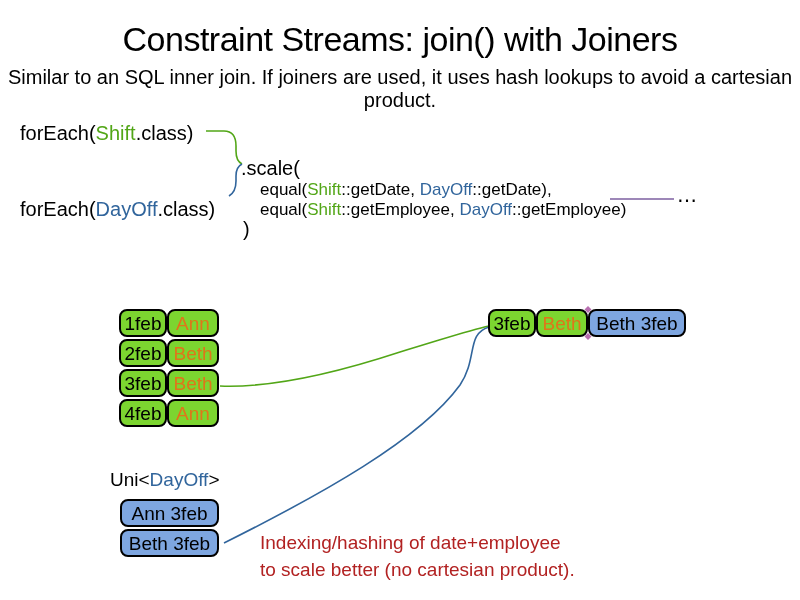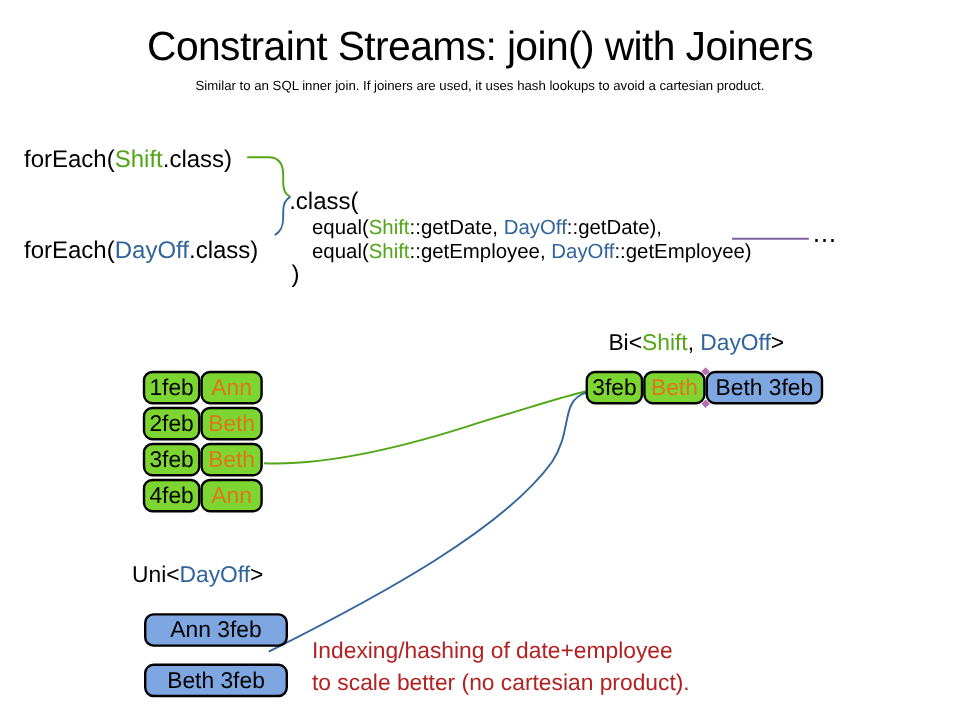--- a/index.html
+++ b/index.html
@@ -4,36 +4,36 @@
 <style>
   :root{
     --green-text:#52A617; --blue-text:#31659C; --green-fill:#7CD530; --blue-fill:#7EA6E0;
     --orange-text:#E0751A; --red-text:#B22222; --purple-line:#7D5FA0;
   }
   html,body{margin:0;padding:0;background:#fff;}
   .slide{position:relative;width:800px;height:600px;background:#fff;overflow:hidden;
          font-family:"Liberation Sans",sans-serif;color:#000;}
   .abs{position:absolute;}
   .title{top:20px;left:0;width:800px;text-align:center;font-size:34px;font-weight:400;letter-spacing:-0.5px;}
-  .subtitle{top:66px;left:0;width:800px;text-align:center;font-size:11px;}
+  .subtitle{top:66px;left:0;width:800px;text-align:center;font-size:20px;}
   .codeline{font-size:20px;white-space:nowrap;}
   .eqline{font-size:17px;white-space:nowrap;}
   .cls-green{color:var(--green-text);}
   .cls-blue{color:var(--blue-text);}
   .ellipsis{font-size:20px;letter-spacing:1px;}
   .tbl-label{font-size:19px;white-space:nowrap;}
   .row{display:flex;margin-bottom:2px;border-radius:12px;}
   .box{box-sizing:border-box;height:28px;border:2px solid #000;border-radius:8px;
        display:flex;align-items:center;justify-content:center;font-size:19px;line-height:1;}
   .green{background:var(--green-fill);}
   .blue{background:var(--blue-fill);}
   .w-date{width:48px;}
   .w-name{width:52px;}
   .w-bi{width:98px;}
-  .w-dayoff{width:120px;margin-top:12px;}
+  .w-dayoff{width:99px;}
   .orange{color:var(--orange-text);}
   .annotation{font-size:19px;line-height:27px;color:var(--red-text);white-space:nowrap;}
   svg.overlay{position:absolute;top:0;left:0;width:800px;height:600px;pointer-events:none;}
   .green-line{stroke:var(--green-text);stroke-width:1.6;fill:none;}
   .blue-line{stroke:var(--blue-text);stroke-width:1.6;fill:none;}
   .purple-line{stroke:var(--purple-line);stroke-width:1.6;fill:none;}
   .junction-dot{fill:#b86fb0;stroke:none;}
 </style>
 </head>
 <body>
@@ -50,21 +50,21 @@
     <path class="junction-dot" d="M 588 333 l 3.5 3.5 l -3.5 3.5 l -3.5 -3.5 Z"></path>
   </svg>
 
   <div class="abs title">Constraint Streams: join() with Joiners</div>
   <div class="abs subtitle">Similar to an SQL inner join. If joiners are used, it uses hash lookups to avoid a cartesian product.</div>
 
   <div class="abs codeline" style="left:20px;top:122px;"><span>forEach(</span><span class="cls-green">Shift</span><span>.class)</span></div>
 
   <div class="abs codeline" style="left:20px;top:186px;margin-top:12px;"><span>forEach(</span><span class="cls-blue">DayOff</span><span>.class)</span></div>
 
-  <div class="abs codeline" style="left:241px;top:157px;">.class(</div>
+  <div class="abs codeline" style="left:241px;top:157px;">.scale(</div>
 
   <div class="abs eqline" style="left:260px;top:180px;"><span>equal(</span><span class="cls-green">Shift</span><span>::getDate, </span><span class="cls-blue">DayOff</span><span>::getDate),</span></div>
 
   <div class="abs eqline" style="left:260px;top:200px;"><span>equal(</span><span class="cls-green">Shift</span><span>::getEmployee, </span><span class="cls-blue">DayOff</span><span>::getEmployee)</span></div>
 
   <div class="abs ellipsis" style="left:677px;top:188px;">⋯</div>
 
   <div class="abs codeline" style="left:243px;top:218px;">)</div>
 
 
@@ -80,21 +80,20 @@
     <div class="row">
       <div class="box green w-date">3feb</div>
       <div class="box green w-name orange">Beth</div>
     </div>
     <div class="row">
       <div class="box green w-date">4feb</div>
       <div class="box green w-name orange">Ann</div>
     </div>
   </div>
 
-  <div class="abs tbl-label" style="left:507px;top:276px;"><span>Bi&lt;</span><span class="cls-green">Shift</span><span>, </span><span class="cls-blue">DayOff</span><span>&gt;</span></div>
 
   <div class="abs row" style="left:488px;top:309px;">
     <div class="box green w-date">3feb</div>
     <div class="box green w-name orange">Beth</div>
     <div class="box blue w-bi">Beth 3feb</div>
   </div>
 
   <div class="abs tbl-label" style="left:110px;top:469px;"><span>Uni&lt;</span><span class="cls-blue">DayOff</span><span>&gt;</span></div>
 
   <div class="abs" style="left:120px;top:499px;">

